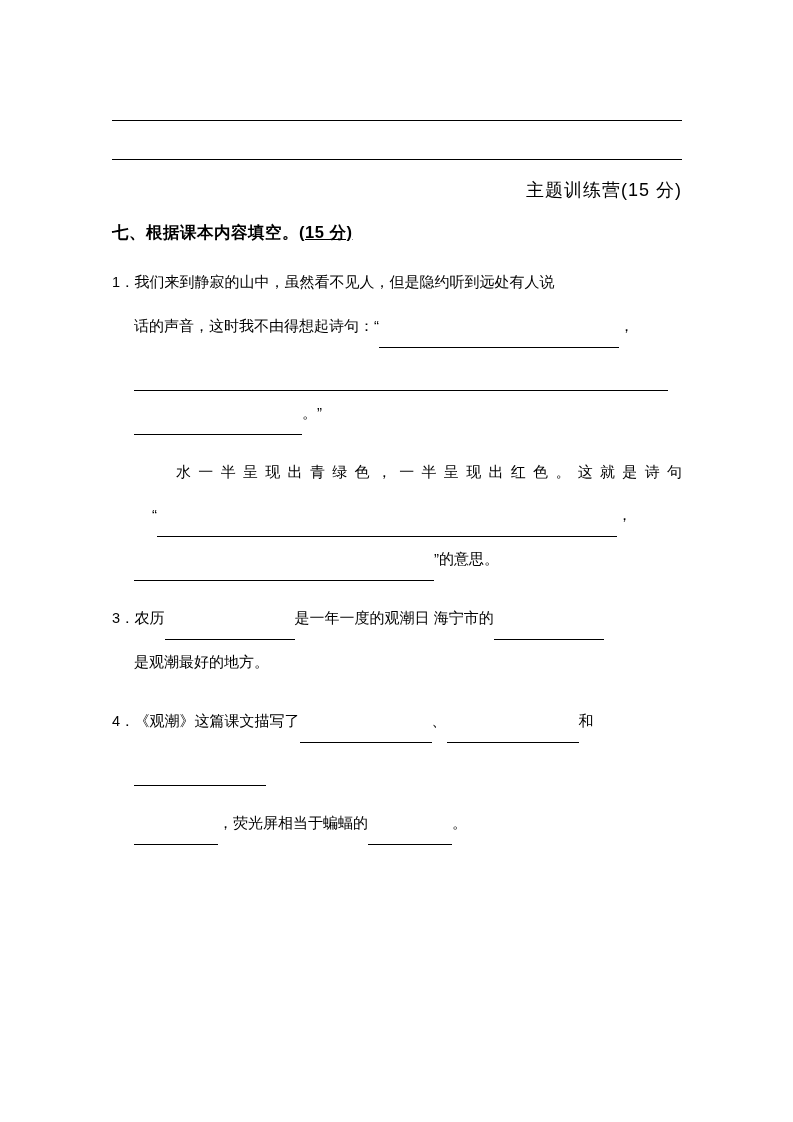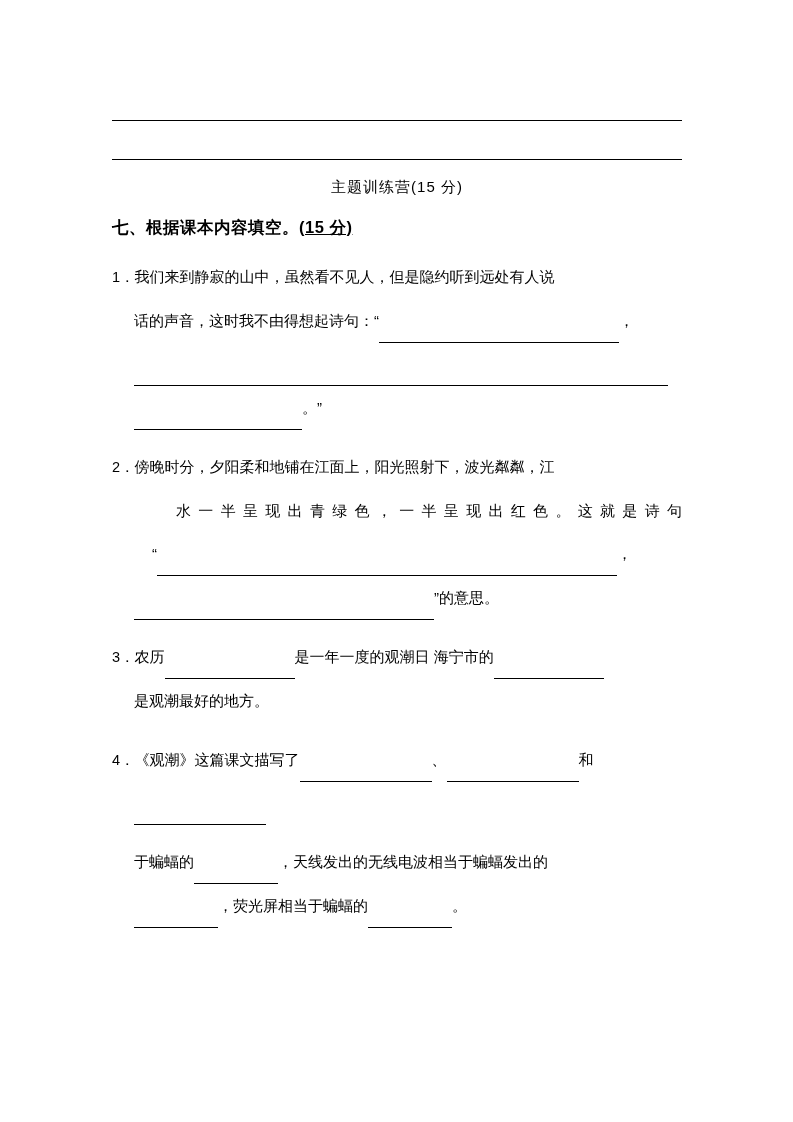--- a/index.html
+++ b/index.html
@@ -24,22 +24,22 @@
     top: 96px;
     width: 570px;
   }
   
   .blank-line {
     border-bottom: 1px solid #000;
     height: 24px;
     margin-bottom: 14px;
   }
   .section-title {
-    text-align: center;
-    font-size: 15px;
+    text-align: right;
+    font-size: 18px;
     letter-spacing: 1px;
     margin: 18px 0 20px 0;
     font-family: "Liberation Sans", "DejaVu Sans", sans-serif;
   }
   .q-heading {
     font-size: 16.5px;
     font-weight: bold;
     margin: 0 0 16px 0;
     font-family: "Liberation Sans", "DejaVu Sans", sans-serif;
     letter-spacing: 0.5px;
@@ -105,23 +105,20 @@
       </div>
       <div class="item-line indent1">
         <span class="fill" style="width:534px;"></span>
       </div>
       <div class="item-line indent1">
         <span class="fill" style="width:168px;"></span><span class="txt">。”</span>
       </div>
     </div>
 
     <div class="item">
-      <div class="item-line">
-        <span class="num">2．</span><span class="txt">傍晚时分，夕阳柔和地铺在江面上，阳光照射下，波光粼粼，江</span>
-      </div>
       <div class="item-line indent1">
         <span class="justify-spread">水一半呈现出青绿色，一半呈现出红色。这就是诗句</span>
       </div>
       <div class="item-line indent2">
         <span class="txt">“</span><span class="fill" style="width:460px;"></span><span class="txt">，</span>
       </div>
       <div class="item-line indent1">
         <span class="fill" style="width:300px;"></span><span class="txt">”的意思。</span>
       </div>
     </div>
@@ -139,22 +136,19 @@
       <div class="item-line">
         <span class="num">4．</span><span class="txt">《观潮》这篇课文描写了</span><span class="fill" style="width:132px;"></span><span class="txt">、</span><span class="fill" style="width:132px;"></span><span class="txt">和</span>
       </div>
       <div class="item-line indent1">
         <span class="fill" style="width:132px;"></span>
       </div>
     </div>
 
     <div class="item">
       <div class="item-line indent1">
-        <span class="txt">于蝙蝠的</span><span class="fill" style="width:84px;"></span><span class="txt">，天线发出的无线电波相当于蝙蝠发出的</span>
-      </div>
-      <div class="item-line indent1">
         <span class="fill" style="width:84px;"></span><span class="txt">，荧光屏相当于蝙蝠的</span><span class="fill" style="width:84px;"></span><span class="txt">。</span>
       </div>
     </div>
 
 
   </div>
 </div>
 
 </body></html>

